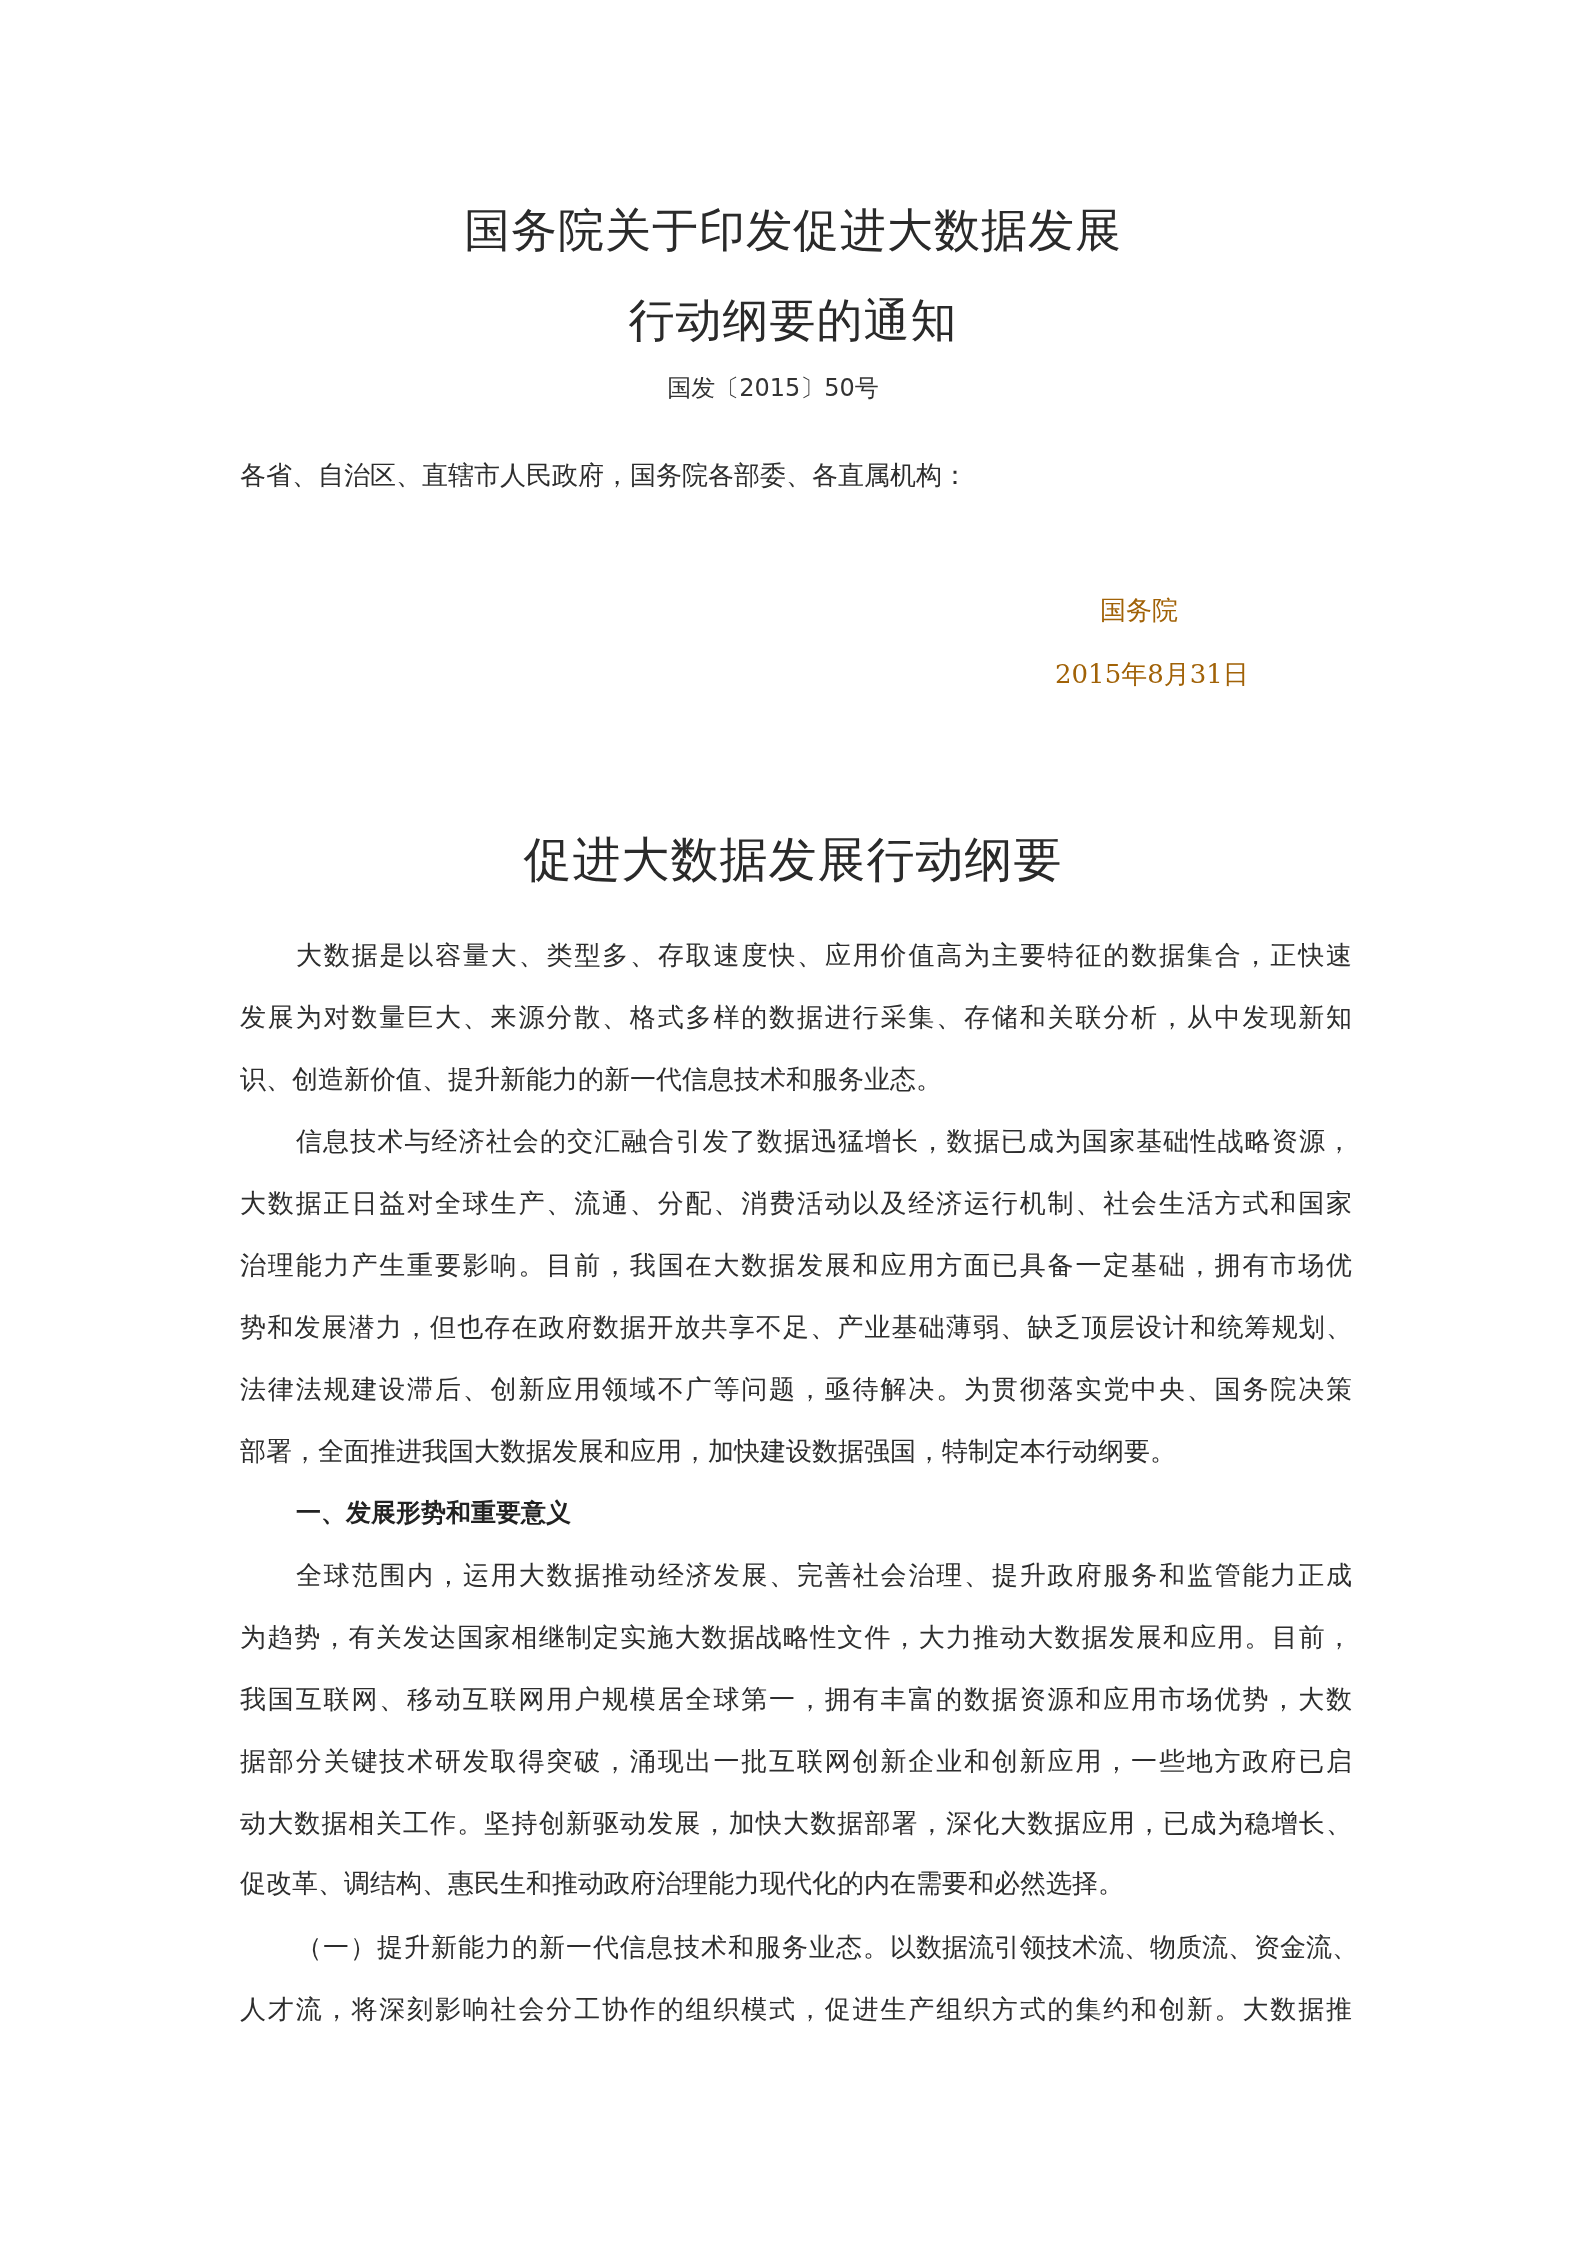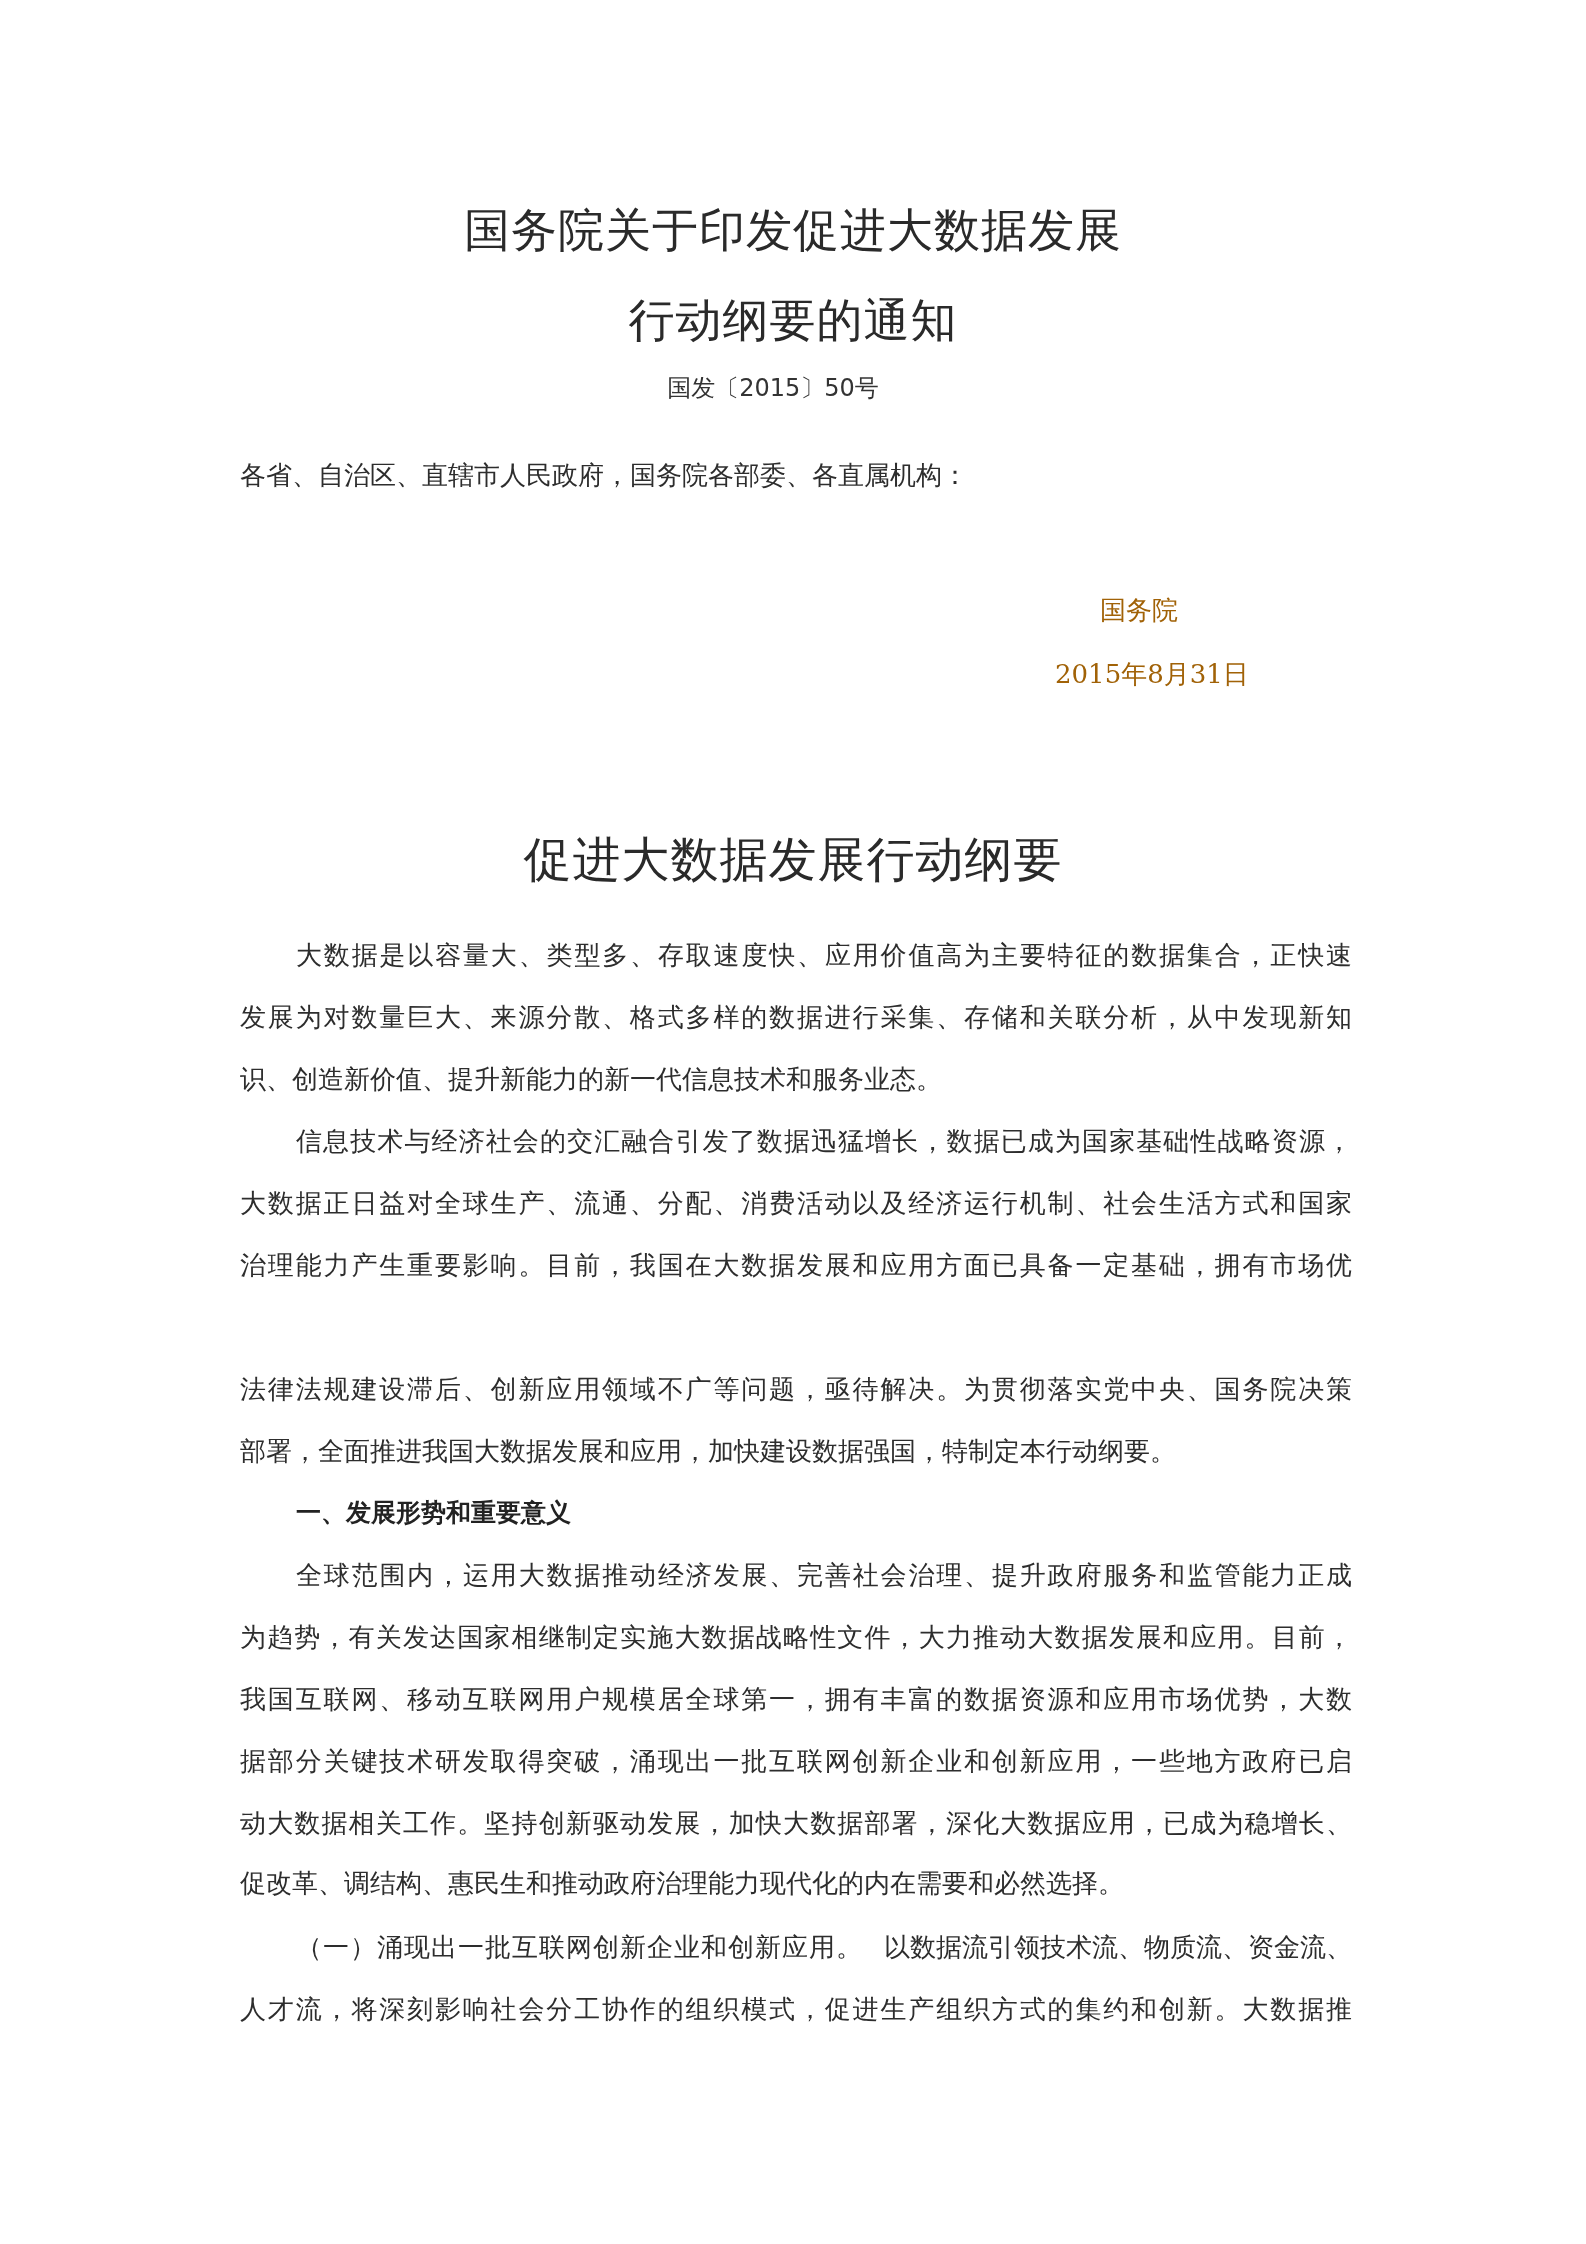--- a/index.html
+++ b/index.html
@@ -112,31 +112,32 @@
 
   <h2 class="main-title">促进大数据发展行动纲要</h2>
 
   <div class="line justify indent" style="top:938px;">大数据是以容量大、类型多、存取速度快、应用价值高为主要特征的数据集合，正快速</div>
   <div class="line justify" style="top:1000px;">发展为对数量巨大、来源分散、格式多样的数据进行采集、存储和关联分析，从中发现新知</div>
   <div class="line" style="top:1062px;">识、创造新价值、提升新能力的新一代信息技术和服务业态。</div>
 
   <div class="line justify indent" style="top:1124px;">信息技术与经济社会的交汇融合引发了数据迅猛增长，数据已成为国家基础性战略资源，</div>
   <div class="line justify" style="top:1186px;">大数据正日益对全球生产、流通、分配、消费活动以及经济运行机制、社会生活方式和国家</div>
   <div class="line justify" style="top:1248px;">治理能力产生重要影响。目前，我国在大数据发展和应用方面已具备一定基础，拥有市场优</div>
+  <div class="line justify" style="top:1310px;">势和发展潜力，但也存在政府数据开放共享不足、产业基础薄弱、缺乏顶层设计和统筹规划、</div>
   <div class="line justify" style="top:1372px;">法律法规建设滞后、创新应用领域不广等问题，亟待解决。为贯彻落实党中央、国务院决策</div>
   <div class="line" style="top:1434px;">部署，全面推进我国大数据发展和应用，加快建设数据强国，特制定本行动纲要。</div>
 
   <div class="heading" style="top:1496px;">一、发展形势和重要意义</div>
 
   <div class="line justify indent" style="top:1558px;">全球范围内，运用大数据推动经济发展、完善社会治理、提升政府服务和监管能力正成</div>
   <div class="line justify" style="top:1620px;">为趋势，有关发达国家相继制定实施大数据战略性文件，大力推动大数据发展和应用。目前，</div>
   <div class="line justify" style="top:1682px;">我国互联网、移动互联网用户规模居全球第一，拥有丰富的数据资源和应用市场优势，大数</div>
   <div class="line justify" style="top:1744px;">据部分关键技术研发取得突破，涌现出一批互联网创新企业和创新应用，一些地方政府已启</div>
   <div class="line justify" style="top:1806px;">动大数据相关工作。坚持创新驱动发展，加快大数据部署，深化大数据应用，已成为稳增长、</div>
   <div class="line" style="top:1868px;font-family:Liberation Mono, monospace;">促改革、调结构、惠民生和推动政府治理能力现代化的内在需要和必然选择。</div>
 
   <div class="line indent" style="top:1930px; display:flex; justify-content:space-between;">
-    <span class="kai">（一）涌现出一批互联网创新企业和创新应用。</span>
+    <span class="kai">（一）提升新能力的新一代信息技术和服务业态。</span>
     <span>以数据流引领技术流、物质流、资金流、</span>
   </div>
   <div class="line justify" style="top:1992px;">人才流，将深刻影响社会分工协作的组织模式，促进生产组织方式的集约和创新。大数据推</div>
 
 </div>
 
 </body></html>

